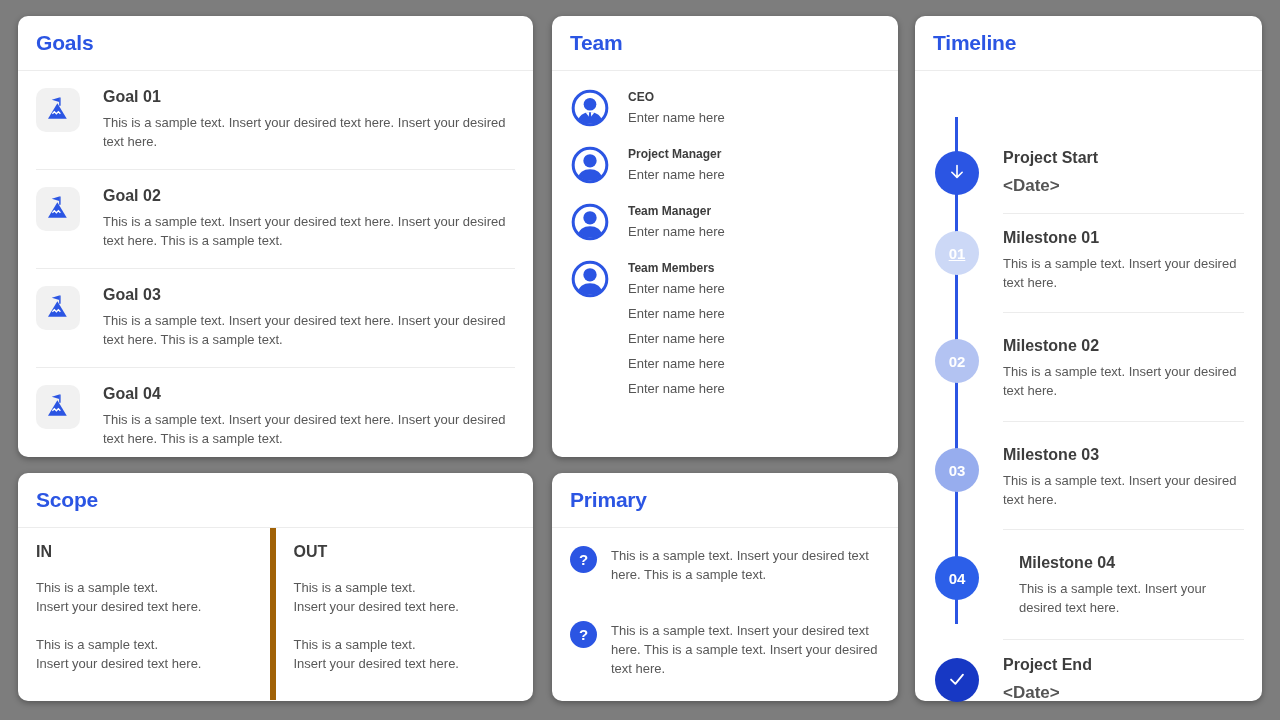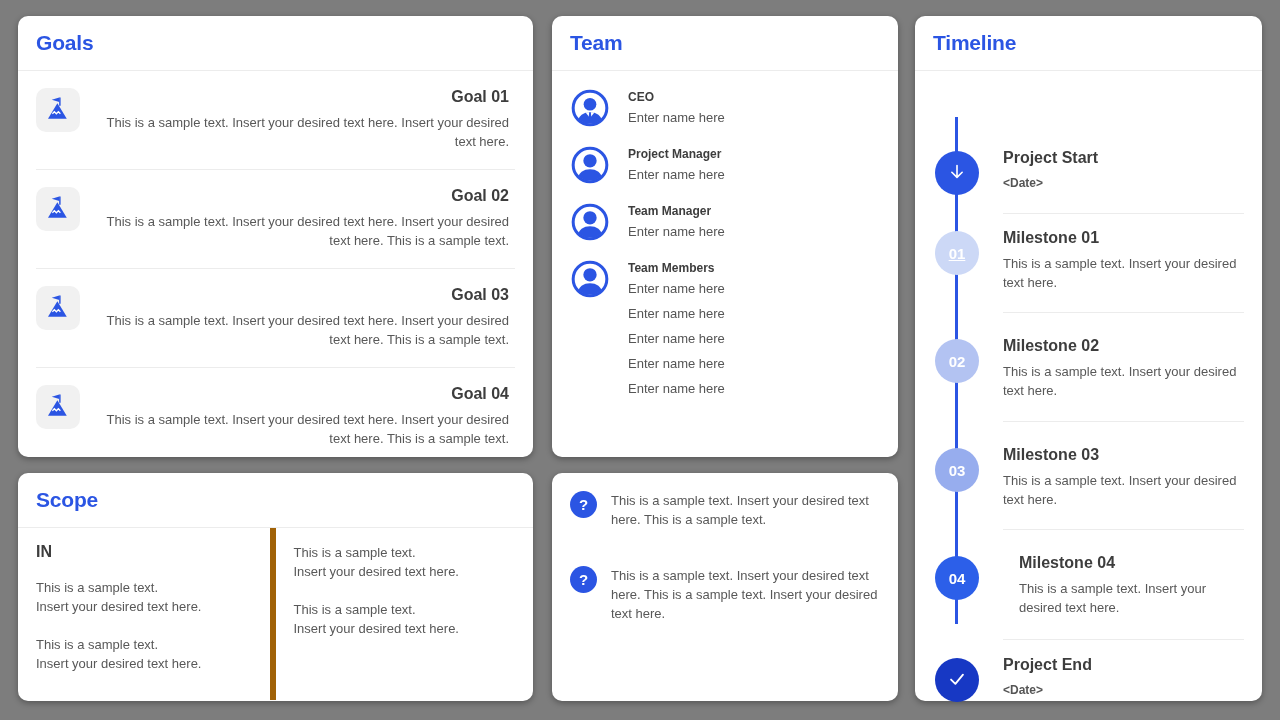--- a/index.html
+++ b/index.html
@@ -1,19 +1,19 @@
 <!DOCTYPE html>
 <html><head>
 <meta charset="utf-8">
 <style>
   html,body{margin:0;padding:0;}
   body{font-family:"Liberation Sans",sans-serif;}
   .page{position:relative;width:1280px;height:720px;background:#7d7d7d;overflow:hidden;}
   .card{position:absolute;background:#ffffff;border-radius:10px;box-shadow:0 2px 6px rgba(0,0,0,.32);}
-  #card-goals{left:18px;top:16px;width:515px;height:441px;text-align:right;}
+  #card-goals{left:18px;top:16px;width:515px;height:441px;}
   #card-scope{left:18px;top:473px;width:515px;height:228px;}
   #card-team{left:552px;top:16px;width:346px;height:441px;}
   #card-primary{left:552px;top:473px;width:346px;height:228px;}
   #card-timeline{left:915px;top:16px;width:347px;height:685px;}
 
   .card-header{height:55px;border-bottom:1px solid #ececec;display:flex;align-items:center;padding:0 18px;box-sizing:border-box;}
   .card-header h2{margin:0;font-size:21px;font-weight:bold;color:#2b55e3;letter-spacing:-0.2px;}
 
   
   .goal-item{display:flex;gap:23px;margin:0 18px;padding:17px 0 18px 0;}
@@ -44,21 +44,21 @@
           font-size:15px;font-weight:bold;display:flex;align-items:center;justify-content:center;}
   .primary-item p{margin:0;font-size:13px;line-height:19px;color:#585858;max-width:272px;}
 
   
   .tl-body{position:relative;height:629px;}
   .tl-line{position:absolute;left:40px;top:46px;width:3px;height:507px;background:#2b55e3;}
   .tl-badge{position:absolute;left:20px;width:44px;height:44px;border-radius:50%;
             display:flex;align-items:center;justify-content:center;color:#ffffff;font-size:15px;font-weight:bold;}
   .tl-entry{position:absolute;left:88px;right:12px;}
   .tl-entry h3{margin:0;font-size:16px;font-weight:bold;color:#3d3d3d;}
-  .tl-entry .tl-sub{margin:9px 0 0 0;font-size:12px;font-weight:bold;color:#555555;}
+  .tl-entry .tl-sub{margin:9px 0 0 0;font-size:17px;font-weight:bold;color:#555555;}
   .tl-entry p.tl-text{margin:7px 0 0 0;font-size:13px;line-height:19px;color:#585858;}
   .tl-div{position:absolute;left:88px;right:18px;height:1px;background:#ececec;}
 </style>
 </head>
 <body>
 
 <div class="page">
 
   <section class="card" id="card-goals">
     <header class="card-header">
@@ -130,20 +130,21 @@
     </header>
     <div class="scope-body">
       <div class="scope-col first">
         <h3>IN</h3>
         <p>This is a sample text.
 Insert your desired text here.</p>
         <p>This is a sample text.
 Insert your desired text here.</p>
       </div>
       <div class="scope-col">
+        <h3>OUT</h3>
         <p>This is a sample text.
 Insert your desired text here.</p>
         <p>This is a sample text.
 Insert your desired text here.</p>
       </div>
     </div>
   </section>
 
   <section class="card" id="card-team">
     <header class="card-header">
@@ -233,20 +234,23 @@
           <span class="team-name">Enter name here</span>
           <span class="team-name">Enter name here</span>
           <span class="team-name">Enter name here</span>
           <span class="team-name">Enter name here</span>
         </div>
       </div>
     </div>
   </section>
 
   <section class="card" id="card-primary">
+    <header class="card-header">
+      <h2>Primary</h2>
+    </header>
     <div>
       <div class="primary-item one">
         <span class="q-icon">?</span>
         <p>This is a sample text. Insert your desired text here. This is a sample text.</p>
       </div>
       <div class="primary-item two">
         <span class="q-icon">?</span>
         <p>This is a sample text. Insert your desired text here. This is a sample text. Insert your desired text here.</p>
       </div>
     </div>

